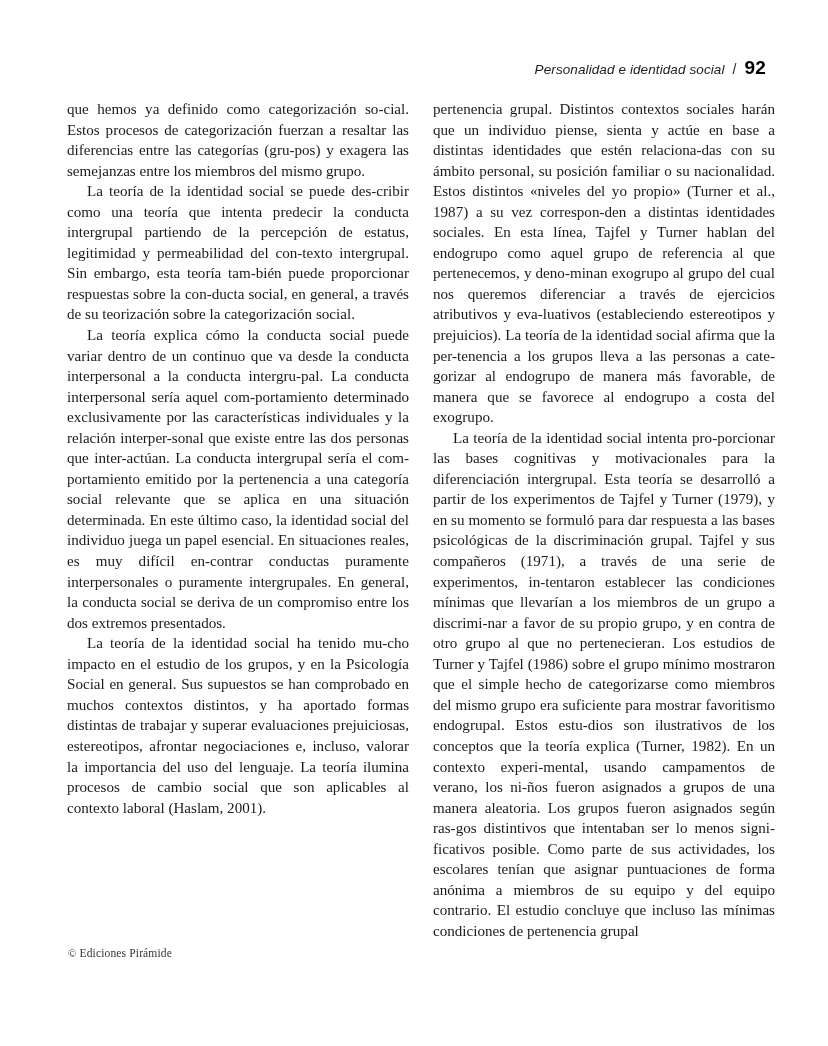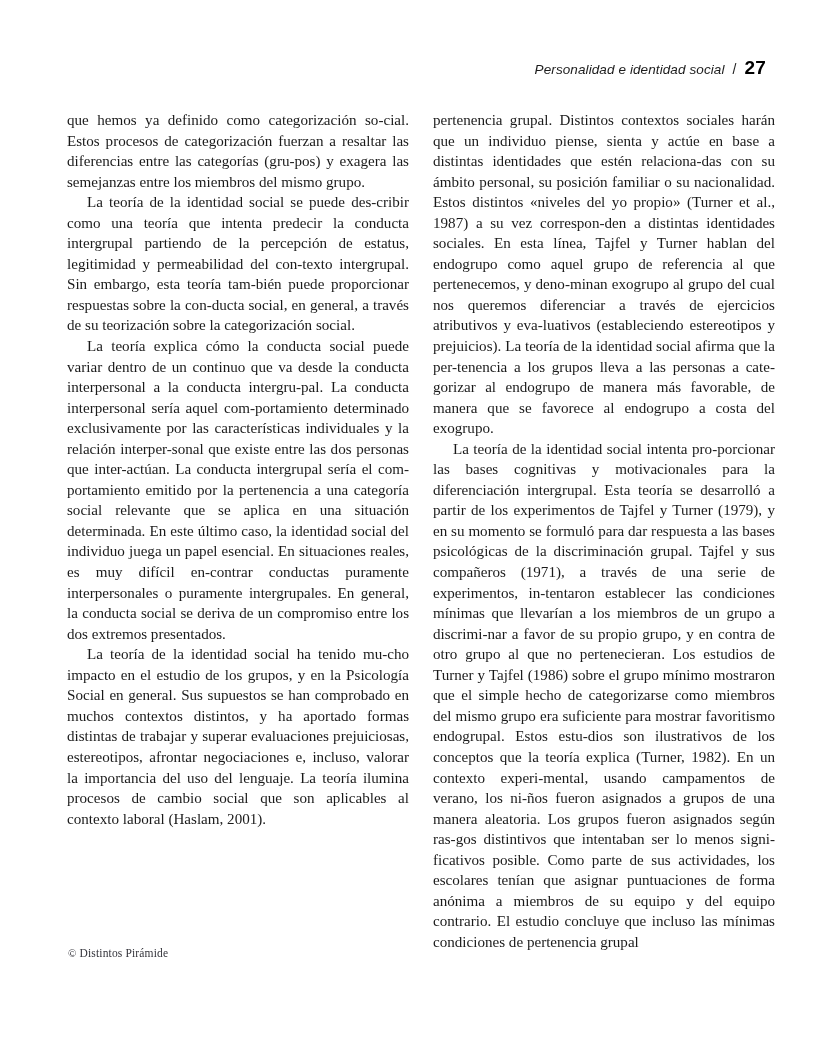--- a/index.html
+++ b/index.html
@@ -53,21 +53,20 @@
   .columns {
     position: absolute;
     top: 99px;
     left: 67px;
     width: 708px;
     display: flex;
     gap: 24px;
   }
   .col {
     width: 342px;
-    margin-top: 11px;
   }
   .col p {
     margin: 0;
     font-size: 15.1px;
     line-height: 20.55px;
     text-align: justify;
     text-justify: inter-word;
     hyphens: manual;
     text-indent: 20px;
     color: #1a1a1a;
@@ -91,36 +90,36 @@
   }
 </style>
 </head>
 <body>
 
 <div class="page">
 
   <div class="running-head">
     <span class="rh-title">Personalidad e identidad social</span>
     <span class="rh-sep">/</span>
-    <span class="rh-page">27</span>
+    <span class="rh-page">92</span>
   </div>
 
   <div class="columns">
 
     <div class="col">
       <p class="no-indent">que hemos ya definido como categorización so-cial. Estos procesos de categorización fuerzan a resaltar las diferencias entre las categorías (gru-pos) y exagera las semejanzas entre los miembros del mismo grupo.</p>
       <p>La teoría de la identidad social se puede des-cribir como una teoría que intenta predecir la conducta intergrupal partiendo de la percepción de estatus, legitimidad y permeabilidad del con-texto intergrupal. Sin embargo, esta teoría tam-bién puede proporcionar respuestas sobre la con-ducta social, en general, a través de su teorización sobre la categorización social.</p>
       <p>La teoría explica cómo la conducta social puede variar dentro de un continuo que va desde la conducta interpersonal a la conducta intergru-pal. La conducta interpersonal sería aquel com-portamiento determinado exclusivamente por las características individuales y la relación interper-sonal que existe entre las dos personas que inter-actúan. La conducta intergrupal sería el com-portamiento emitido por la pertenencia a una categoría social relevante que se aplica en una situación determinada. En este último caso, la identidad social del individuo juega un papel esencial. En situaciones reales, es muy difícil en-contrar conductas puramente interpersonales o puramente intergrupales. En general, la conducta social se deriva de un compromiso entre los dos extremos presentados.</p>
       <p>La teoría de la identidad social ha tenido mu-cho impacto en el estudio de los grupos, y en la Psicología Social en general. Sus supuestos se han comprobado en muchos contextos distintos, y ha aportado formas distintas de trabajar y superar evaluaciones prejuiciosas, estereotipos, afrontar negociaciones e, incluso, valorar la importancia del uso del lenguaje. La teoría ilumina procesos de cambio social que son aplicables al contexto laboral (Haslam, 2001).</p>
     </div>
 
     <div class="col">
       <p class="no-indent">pertenencia grupal. Distintos contextos sociales harán que un individuo piense, sienta y actúe en base a distintas identidades que estén relaciona-das con su ámbito personal, su posición familiar o su nacionalidad. Estos distintos «niveles del yo propio» (Turner et al., 1987) a su vez correspon-den a distintas identidades sociales. En esta línea, Tajfel y Turner hablan del endogrupo como aquel grupo de referencia al que pertenecemos, y deno-minan exogrupo al grupo del cual nos queremos diferenciar a través de ejercicios atributivos y eva-luativos (estableciendo estereotipos y prejuicios). La teoría de la identidad social afirma que la per-tenencia a los grupos lleva a las personas a cate-gorizar al endogrupo de manera más favorable, de manera que se favorece al endogrupo a costa del exogrupo.</p>
       <p>La teoría de la identidad social intenta pro-porcionar las bases cognitivas y motivacionales para la diferenciación intergrupal. Esta teoría se desarrolló a partir de los experimentos de Tajfel y Turner (1979), y en su momento se formuló para dar respuesta a las bases psicológicas de la discriminación grupal. Tajfel y sus compañeros (1971), a través de una serie de experimentos, in-tentaron establecer las condiciones mínimas que llevarían a los miembros de un grupo a discrimi-nar a favor de su propio grupo, y en contra de otro grupo al que no pertenecieran. Los estudios de Turner y Tajfel (1986) sobre el grupo mínimo mostraron que el simple hecho de categorizarse como miembros del mismo grupo era suficiente para mostrar favoritismo endogrupal. Estos estu-dios son ilustrativos de los conceptos que la teoría explica (Turner, 1982). En un contexto experi-mental, usando campamentos de verano, los ni-ños fueron asignados a grupos de una manera aleatoria. Los grupos fueron asignados según ras-gos distintivos que intentaban ser lo menos signi-ficativos posible. Como parte de sus actividades, los escolares tenían que asignar puntuaciones de forma anónima a miembros de su equipo y del equipo contrario. El estudio concluye que incluso las mínimas condiciones de pertenencia grupal</p>
     </div>
 
   </div>
 
   <div class="footer">
-    <span class="copy-glyph">©</span><span>Distintos Pirámide</span>
+    <span class="copy-glyph">©</span><span>Ediciones Pirámide</span>
   </div>
 
 </div>
 
 </body></html>

